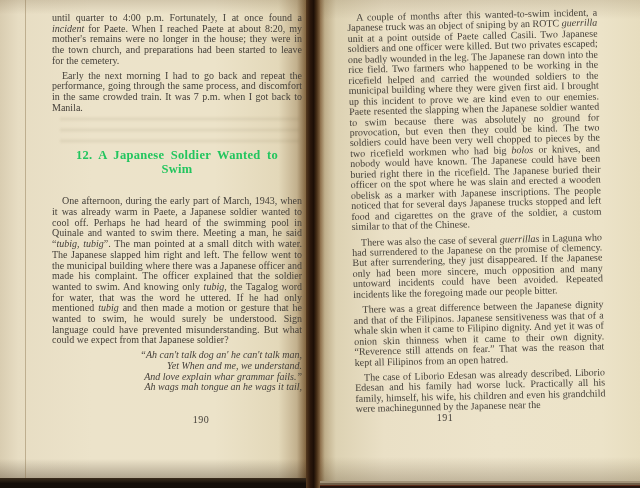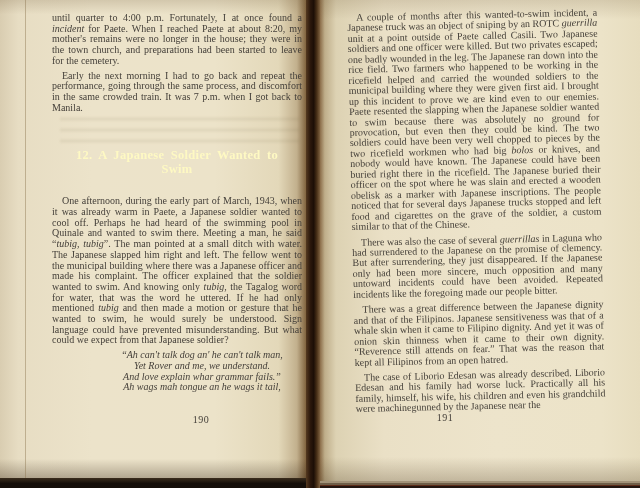--- a/index.html
+++ b/index.html
@@ -52,25 +52,25 @@
     position:absolute;left:347px;top:13px;width:250px;
     color:#46413a;font-size:10px;line-height:10.45px;text-align:justify;
     transform:rotate(-1.25deg);transform-origin:0 0;
   }
   p.para{margin:0 0 4px;text-indent:10px;}
   .text-right p.para{margin:0 0 5px;text-indent:9px;}
   .noindent{text-indent:0 !important;}
   .it{font-style:italic;}
   .heading{
     margin:36px 0 20px;text-align:center;font-weight:bold;
-    font-size:12.5px;line-height:13.5px;color:#fef9c3;
+    font-size:12.5px;line-height:13.5px;color:#22c55e;
     word-spacing:3px;letter-spacing:.3px;
   }
   .poem{margin:1px 0 0 50px;font-style:italic;}
-  .poem-line{line-height:10.7px;text-align:center;}
+  .poem-line{line-height:10.7px;text-align:right;}
   .pagenum{
     position:absolute;font-size:10px;color:#45403a;width:30px;text-align:center;
     letter-spacing:.5px;
   }
   .pagenum-left{left:186px;top:414px;}
   .pagenum-right{left:430px;top:412px;}
 </style>
 </head>
 <body>
 
@@ -86,21 +86,21 @@
   <div class="text-left">
     <p class="para noindent"><span>until quarter to 4:00 p.m.  Fortunately, I at once found a </span><span class="it">incident</span><span> for Paete.  When I reached Paete at about 8:20, my mother's remains were no longer in the house; they were in the town church, and preparations had been started to leave for the cemetery.</span></p>
     <p class="para"><span>Early the next morning I had to go back and repeat the performance, going through the same process, and discomfort in the same crowded train.  It was 7 p.m. when I got back to Manila.</span></p>
     <div class="heading">
       <span>12. A Japanese Soldier Wanted to</span><br>
       <span>Swim</span>
     </div>
     <p class="para"><span>One afternoon, during the early part of March, 1943, when it was already warm in Paete, a Japanese soldier wanted to cool off.  Perhaps he had heard of the swimming pool in Quinale and wanted to swim there.  Meeting a man, he said “</span><span class="it">tubig, tubig</span><span>”.  The man pointed at a small ditch with water.  The Japanese slapped him right and left.  The fellow went to the municipal building where there was a Japanese officer and made his complaint.  The officer explained that the soldier wanted to swim.  And knowing only </span><span class="it">tubig</span><span>, the Tagalog word for water, that was the word he uttered.  If he had only mentioned </span><span class="it">tubig</span><span> and then made a motion or gesture that he wanted to swim, he would surely be understood.  Sign language could have prevented misunderstanding.  But what could we expect from that Japanese soldier?</span></p>
     <div class="poem">
       <div class="poem-line">“Ah can't talk dog an' he can't talk man,</div>
-      <div class="poem-line">Yet Rover and me, we understand.</div>
+      <div class="poem-line">Yet When and me, we understand.</div>
       <div class="poem-line">And love explain whar grammar fails.”</div>
       <div class="poem-line">Ah wags mah tongue an he wags it tail,</div>
     </div>
   </div>
   <div class="pagenum pagenum-left">190</div>
 
   <div class="text-right">
     <p class="para"><span>A couple of months after this wanted-to-swim incident, a Japanese truck was an object of sniping by an ROTC </span><span class="it">guerrilla</span><span> unit at a point outside of Paete called Casili.  Two Japanese soldiers and one officer were killed.  But two privates escaped; one badly wounded in the leg.  The Japanese ran down into the rice field.  Two farmers who happened to be working in the ricefield helped and carried the wounded soldiers to the municipal building where they were given first aid.  I brought up this incident to prove we are kind even to our enemies.  Paete resented the slapping when the Japanese soldier wanted to swim because there was absolutely no ground for provocation, but even then they could be kind.  The two soldiers could have been very well chopped to pieces by the two ricefield workmen who had big </span><span class="it">bolos</span><span> or knives, and nobody would have known.  The Japanese could have been buried right there in the ricefield.  The Japanese buried their officer on the spot where he was slain and erected a wooden obelisk as a marker with Japanese inscriptions.  The people noticed that for several days Japanese trucks stopped and left food and cigarettes on the grave of the soldier, a custom similar to that of the Chinese.</span></p>
     <p class="para"><span>There was also the case of several </span><span class="it">guerrillas</span><span> in Laguna who had surrendered to the Japanese on the promise of clemency.  But after surrendering, they just disappeared.  If the Japanese only had been more sincere, much opposition and many untoward incidents could have been avoided.  Repeated incidents like the foregoing made our people bitter.</span></p>
     <p class="para"><span>There was a great difference between the Japanese dignity and that of the Filipinos.  Japanese sensitiveness was that of a whale skin when it came to Filipino dignity.  And yet it was of onion skin thinness when it came to their own dignity.  “Reverence still attends on fear.”  That was the reason that kept all Filipinos from an open hatred.</span></p>

